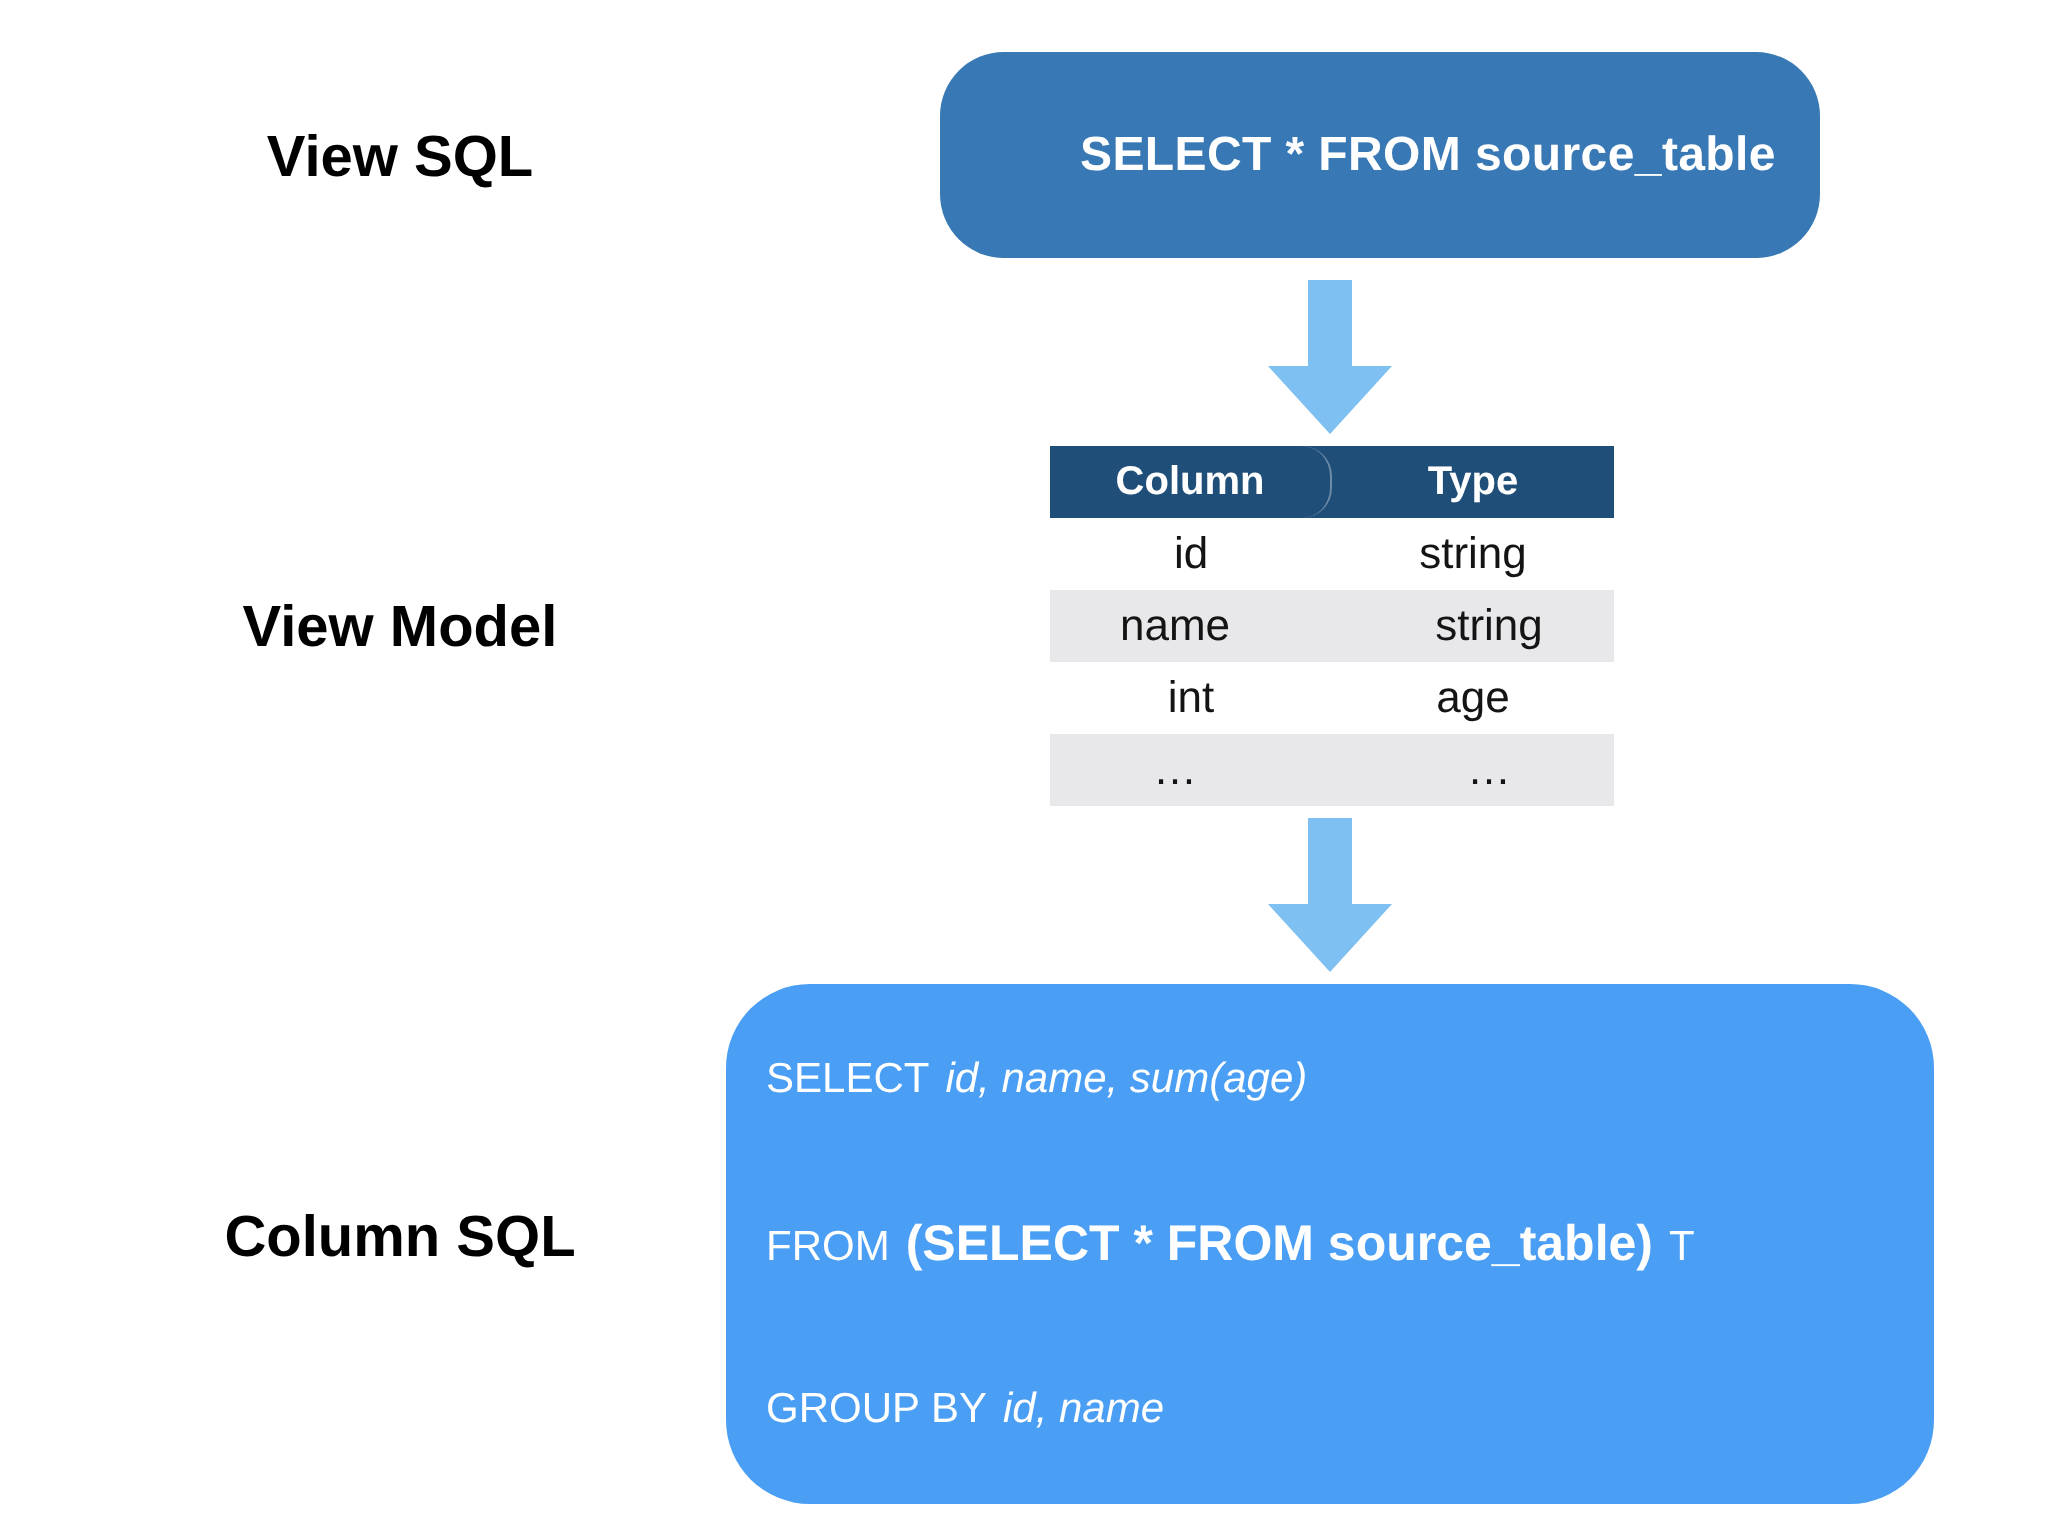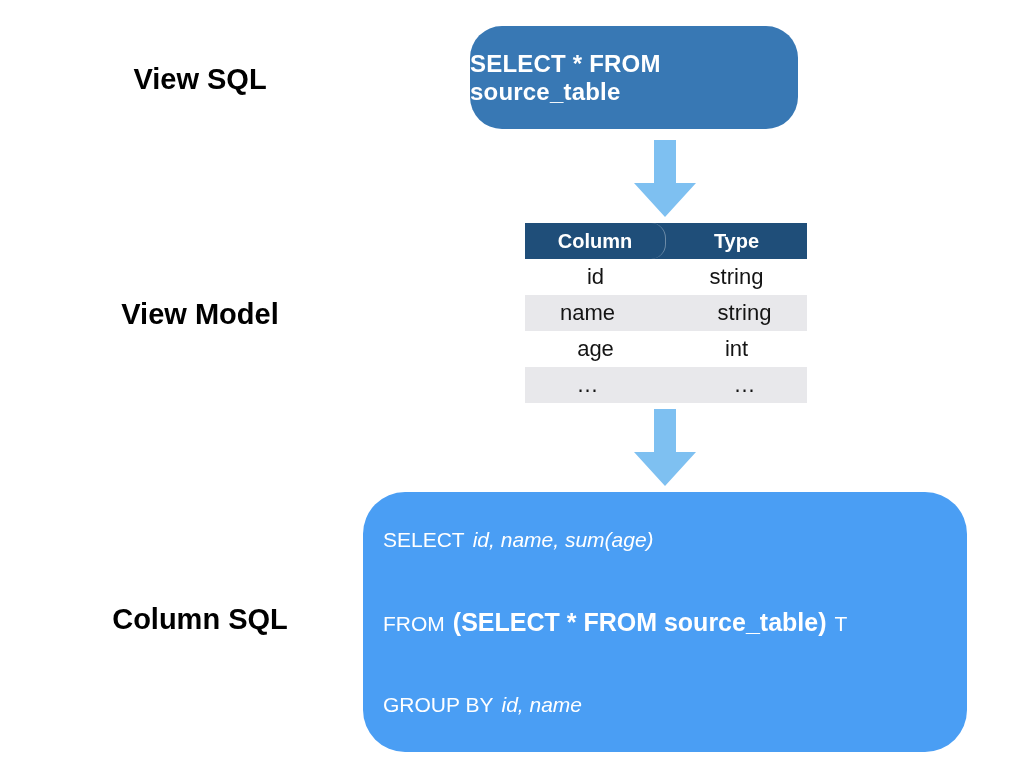--- a/index.html
+++ b/index.html
@@ -25,27 +25,28 @@
   }
   .side-label.pos-1 { top: 61px; }
   .side-label.pos-2 { top: 296px; }
   .side-label.pos-3 { top: 601px; }
 
   
   .view-sql-box {
     position: absolute;
     left: 470px;
     top: 26px;
-    width: 328px;
+    width: 392px;
     height: 103px;
     background: var(--view-sql-box-bg, #3878B4);
     border-radius: 32px;
     display: flex;
     align-items: center;
     justify-content: center;
+    padding-left: 48px;
   }
   .view-sql-box .sql-text {
     color: #ffffff;
     font-weight: bold;
     font-size: 24px;
     letter-spacing: 0.2px;
   }
 
   
   .arrow {
@@ -140,22 +141,22 @@
     </div>
     <div class="trow">
       <div class="tcell">id</div>
       <div class="tcell">string</div>
     </div>
     <div class="trow alt">
       <div class="tcell">name</div>
       <div class="tcell">string</div>
     </div>
     <div class="trow">
+      <div class="tcell">int</div>
       <div class="tcell">age</div>
-      <div class="tcell">int</div>
     </div>
     <div class="trow alt">
       <div class="tcell">…</div>
       <div class="tcell">…</div>
     </div>
   </div>
 
   <div class="arrow arrow-2">
     <svg viewBox="0 0 64 77" xmlns="http://www.w3.org/2000/svg" aria-hidden="true">
       <polygon points="21,0 43,0 43,43 63,43 32,77 1,43 21,43" fill="currentColor"></polygon>

